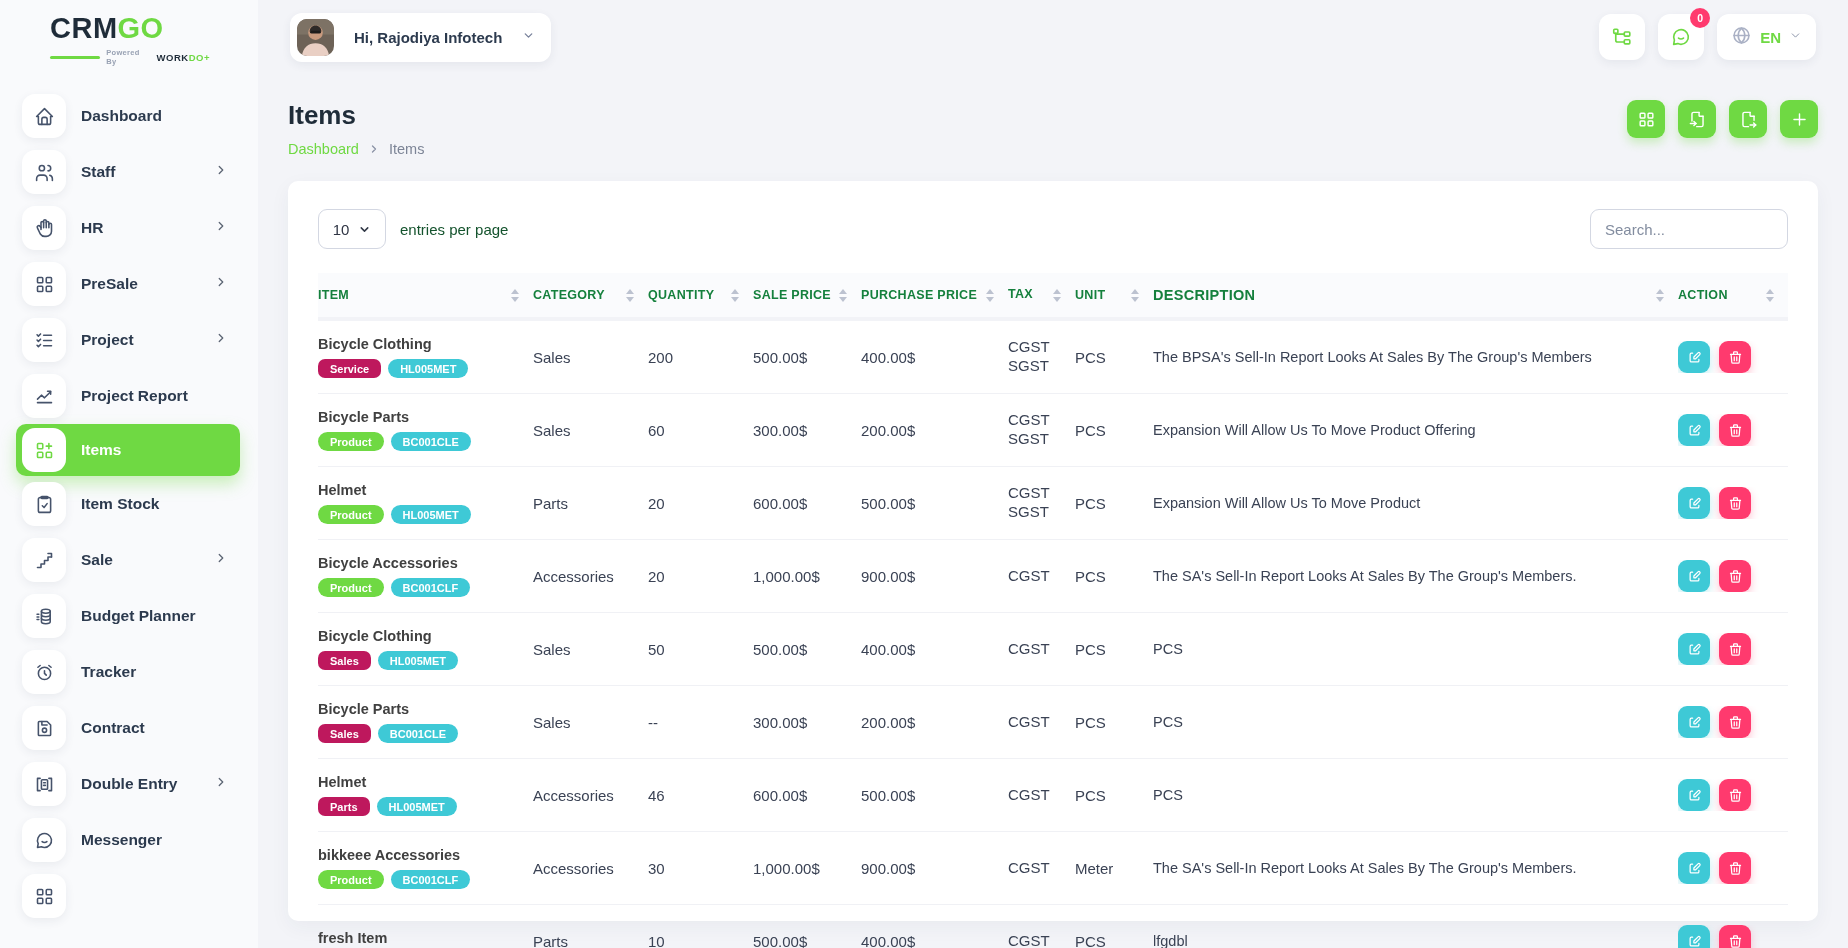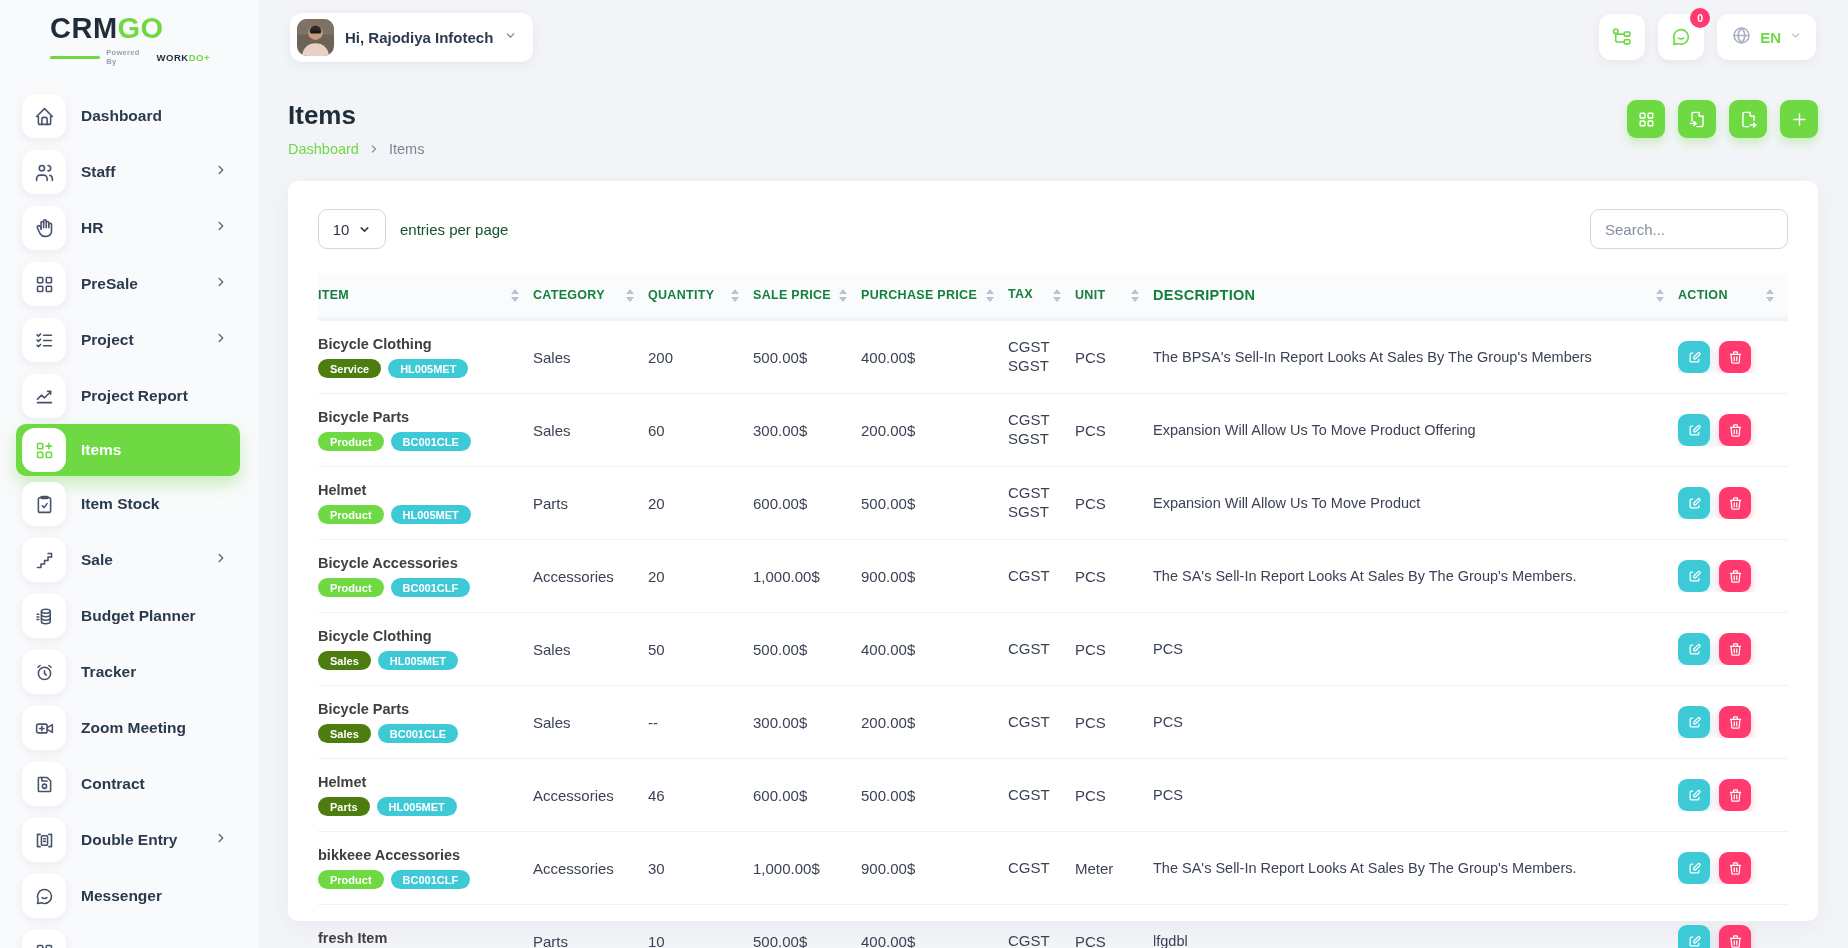--- a/index.html
+++ b/index.html
@@ -26,21 +26,21 @@
   .nav-chev { margin-left:auto; margin-right:30px; color:#5c6574; display:none; }
   .nav-chev svg { width:14px; height:14px; }
   .nav-item.has-children .nav-chev { display:block; }
   .nav-item.active { background:#6fd943; border-radius:10px; margin:0 18px 0 16px; padding-left:6px; height:52px; box-shadow:0 8px 16px rgba(111,217,67,.35); }
   .nav-item.active .nav-tile { color:#6fd943; box-shadow:none; }
   .nav-item.active .nav-label { color:#fff; }
 
   
   .main { flex:1; display:flex; flex-direction:column; }
   .topbar { height:74px; display:flex; align-items:center; padding:0 32px; }
-  .user-chip { display:flex; align-items:center; gap:11px; background:#fff; border-radius:12px; padding:6px 16px 6px 7px; box-shadow:0 3px 10px rgba(45,60,90,.07); cursor:pointer; }
+  .user-chip { display:flex; align-items:center; gap:20px; background:#fff; border-radius:12px; padding:6px 16px 6px 7px; box-shadow:0 3px 10px rgba(45,60,90,.07); cursor:pointer; }
   .avatar { width:37px; height:37px; border-radius:10px; overflow:hidden; }
   .user-name { font-size:15px; font-weight:700; color:#2c3a4e; }
   .chip-chev { color:#77809a; } .chip-chev svg{ width:13px; height:13px; }
   .topbar-right { margin-left:auto; display:flex; align-items:center; gap:13px; }
   .tb-btn { position:relative; width:46px; height:46px; background:#fff; border:none; border-radius:12px; display:flex; align-items:center; justify-content:center; color:#6fd943; box-shadow:0 3px 10px rgba(45,60,90,.07); cursor:pointer; }
   .tb-btn svg { width:22px; height:22px; }
   .tb-badge { position:absolute; top:-6px; right:-6px; min-width:20px; height:20px; border-radius:10px; background:#ff3a6e; color:#fff; font-size:10.5px; font-weight:700; display:flex; align-items:center; justify-content:center; }
   .lang-pill { height:46px; background:#fff; border-radius:12px; display:flex; align-items:center; gap:8px; padding:0 14px; box-shadow:0 3px 10px rgba(45,60,90,.07); cursor:pointer; }
   .lang-globe { color:#aab1c5; } .lang-globe svg{ width:21px; height:21px; }
   .lang-code { color:#6fd943; font-size:15px; font-weight:700; }
@@ -73,21 +73,21 @@
   .sort .up { border-bottom:5px solid #bcc2d0; }
   .sort .dn { border-top:5px solid #bcc2d0; }
   .tr { display:flex; align-items:center; height:73px; border-bottom:1px solid #f0f1f5; }
   .td { font-size:15px; color:#3a4254; padding-right:14px; white-space:nowrap; overflow:hidden; }
   .c-item{ width:215px; } .c-cat{ width:115px; } .c-qty{ width:105px; } .c-sale{ width:108px; }
   .c-pur{ width:147px; } .c-tax{ width:67px; white-space:pre-line; line-height:1.25; } .c-unit{ width:78px; }
   .c-desc{ flex:1; font-size:14.5px; } .c-act{ width:110px; display:flex; gap:9px; }
   .item-name { font-size:14.5px; font-weight:700; color:#404040; }
   .item-badges { margin-top:7px; display:flex; gap:7px; }
   .badge { padding:3.5px 12px; border-radius:20px; font-size:11px; font-weight:700; color:#fff; white-space:nowrap; }
-  .badge.danger{ background:#4d7c0f; } .badge.primary{ background:#6fd943; } .badge.info{ background:#3ec9d6; }
+  .badge.danger{ background:#be185d;border-radius:7px; } .badge.primary{ background:#6fd943; } .badge.info{ background:#3ec9d6; }
   .abtn { width:32px; height:32px; border:none; border-radius:9px; color:#fff; display:flex; align-items:center; justify-content:center; cursor:pointer; }
   .abtn svg{ width:15px; height:15px; }
   .abtn.edit{ background:#3ec9d6; box-shadow:0 4px 8px rgba(62,201,214,.3); }
   .abtn.del{ background:#ff3a6e; box-shadow:0 4px 8px rgba(255,58,110,.3); }
 </style>
 </head>
 <body>
 
 <div class="app">
 
@@ -233,32 +233,20 @@
         <div class="nav-item">
     <span class="nav-tile">
             <svg viewBox="0 0 24 24" fill="none" stroke="currentColor" stroke-width="1.8" stroke-linecap="round" stroke-linejoin="round">
               <circle cx="12" cy="13" r="7"></circle>
               <path d="M12 10v3l2 2"></path>
               <path d="M7 4 4.5 6"></path>
               <path d="M17 4l2.5 2"></path>
             </svg>
           </span>
     <span class="nav-label">Tracker</span>
-
-  </div>
-        <div class="nav-item">
-    <span class="nav-tile">
-            <svg viewBox="0 0 24 24" fill="none" stroke="currentColor" stroke-width="1.8" stroke-linecap="round" stroke-linejoin="round">
-              <rect x="3" y="7" width="12" height="10" rx="2"></rect>
-              <path d="M15 11l6-3.5v9L15 13"></path>
-              <path d="M9 9.5v5"></path>
-              <path d="M6.5 12h5"></path>
-            </svg>
-          </span>
-    <span class="nav-label">Zoom Meeting</span>
 
   </div>
         <div class="nav-item">
     <span class="nav-tile">
             <svg viewBox="0 0 24 24" fill="none" stroke="currentColor" stroke-width="1.8" stroke-linecap="round" stroke-linejoin="round">
               <path d="M6 4h9l4 4v11a1 1 0 0 1-1 1H6a1 1 0 0 1-1-1V5a1 1 0 0 1 1-1z"></path>
               <circle cx="12" cy="14" r="2.4"></circle>
               <path d="M9 4v4h6"></path>
             </svg>
           </span>

